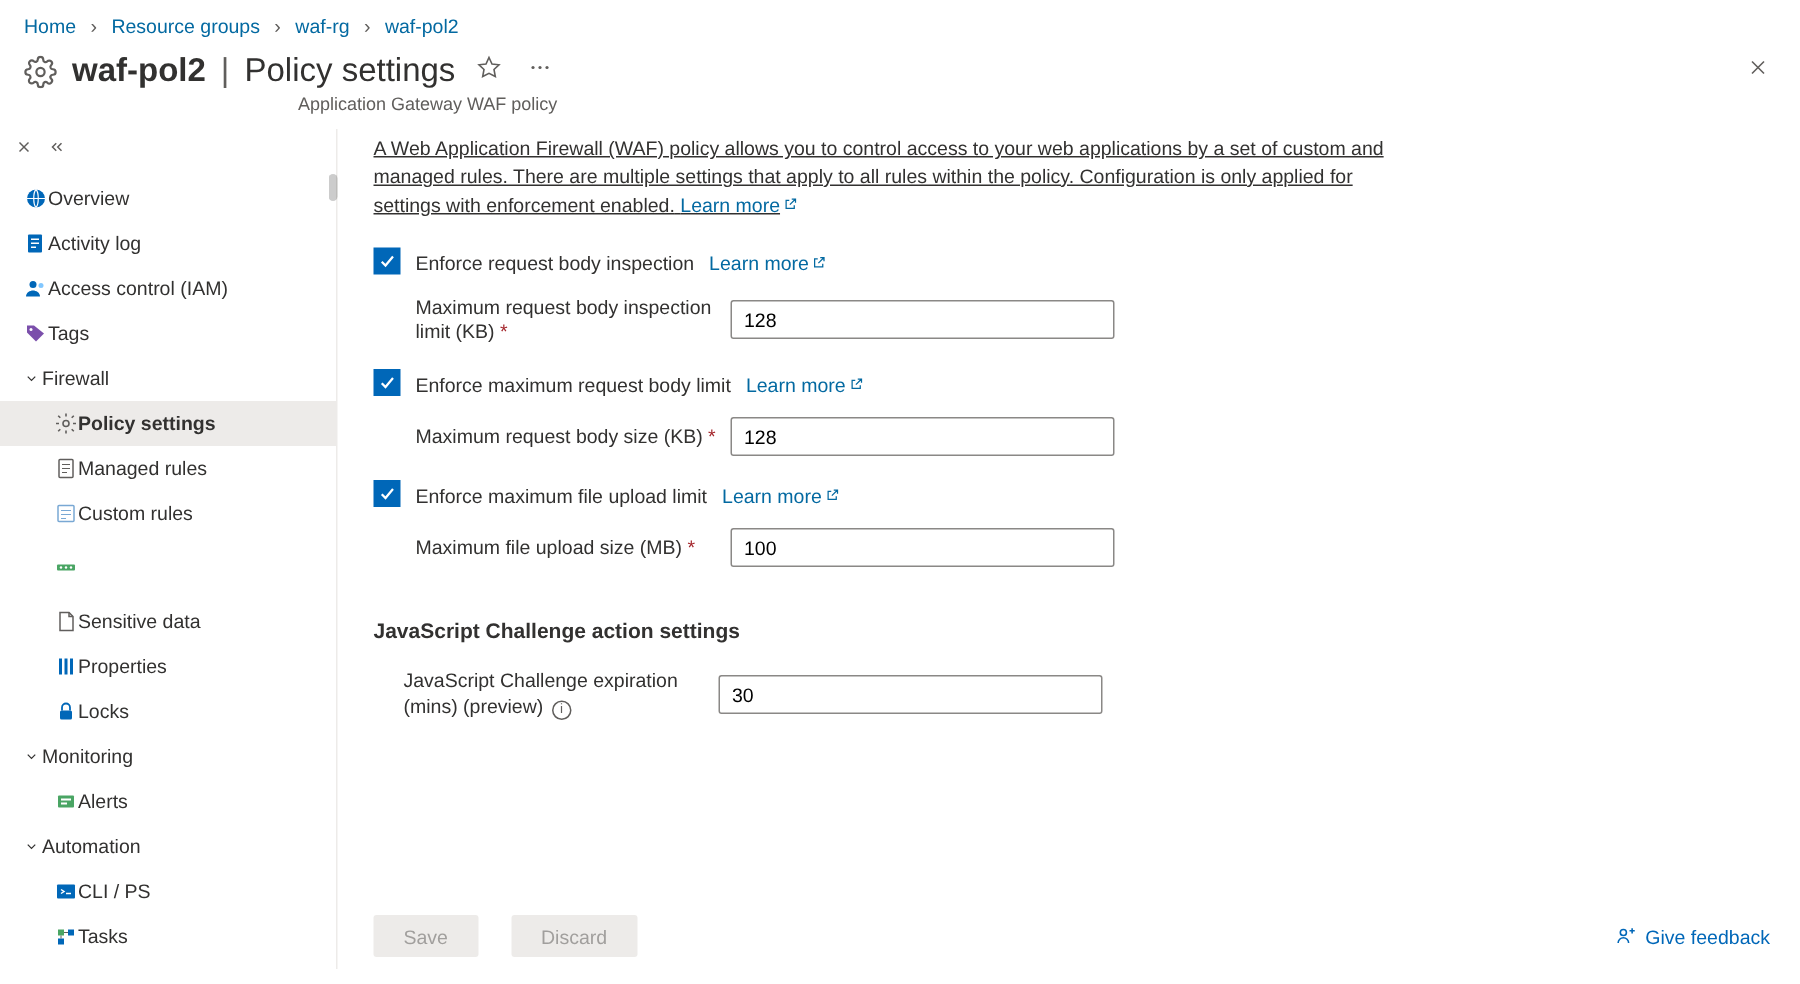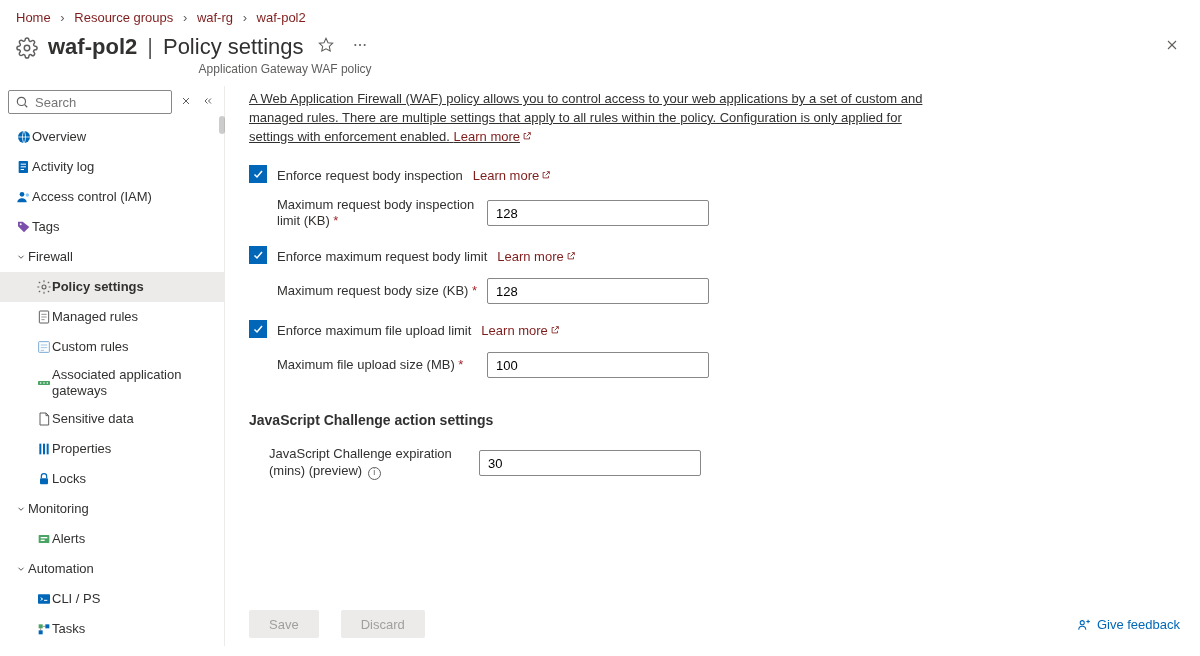--- a/index.html
+++ b/index.html
@@ -1,17 +1,17 @@
 <!DOCTYPE html>
 <html><head>
 <meta charset="utf-8">
 <style>
   * { box-sizing: border-box; margin: 0; padding: 0; }
   body { font-family: "Segoe UI", -apple-system, sans-serif; font-size: 13px; color: #323130; background: #fff; }
-  a { color: #7f1d1d; text-decoration: none; }
+  a { color: #0369a1; text-decoration: none; }
 
   .breadcrumbs { padding: 10px 16px 0; font-size: 13px; }
   .breadcrumbs span.sep { color: #605e5c; margin: 0 6px; }
 
   .title-bar { display: flex; align-items: flex-start; padding: 8px 16px 10px; }
   .title-icon { width: 22px; height: 22px; margin-right: 10px; color: #605e5c; margin-top: 4px; }
   .title-txt { display: flex; flex-direction: column; }
   .title-line { display: flex; align-items: center; gap: 10px; }
   .title-main { font-size: 22px; font-weight: 600; }
   .title-sep { font-size: 22px; font-weight: 300; color: #605e5c; }
@@ -49,27 +49,27 @@
 
   .check-row { display: flex; align-items: flex-end; gap: 10px; margin-bottom: 10px; }
   .checkbox { width: 18px; height: 18px; background: #0067b8; display: flex; align-items: center; justify-content: center; cursor: pointer; }
   .checkbox svg { width: 12px; height: 12px; stroke: #fff; stroke-width: 3; fill: none; }
   .check-label { font-size: 13px; }
 
   .field-row { display: flex; align-items: center; margin: 4px 0 16px 28px; }
   .field-label { width: 210px; font-size: 13px; line-height: 1.3; }
   .field-label .req { color: #a4262c; }
   .field-label .info { display: inline-flex; width: 13px; height: 13px; border: 1px solid #605e5c; border-radius: 50%; font-size: 9px; align-items: center; justify-content: center; margin-left: 2px; color: #605e5c; }
-  .field-input { width: 222px; height: 26px; border: 1px solid #8a8886; border-radius: 2px; padding: 0 8px; font-size: 13px; }
+  .field-input { width: 256px; height: 26px; border: 1px solid #8a8886; border-radius: 2px; padding: 0 8px; font-size: 13px; }
 
   .section-h { font-weight: 600; font-size: 14px; margin: 18px 0 14px; }
 
   .footer { margin-top: auto; padding: 14px 0 8px; display: flex; align-items: center; gap: 22px; border-top: 1px solid transparent; }
   .btn { height: 28px; padding: 0 20px; border: none; border-radius: 2px; background: #edebe9; color: #a19f9d; font-size: 13px; cursor: pointer; }
-  .feedback { margin-left: auto; color: #0067b8; display: flex; align-items: flex-end; gap: 6px; cursor: pointer; }
+  .feedback { margin-left: auto; color: #0067b8; display: flex; align-items: flex-start; gap: 6px; cursor: pointer; }
   .feedback svg { width: 14px; height: 14px; }
 </style>
 </head>
 <body>
 
 <nav class="breadcrumbs">
   <a href="#">Home</a>
   <span class="sep">›</span>
   <a href="#">Resource groups</a>
   <span class="sep">›</span>
@@ -110,27 +110,20 @@
         <line x1="18" y1="6" x2="6" y2="18"></line>
         <line x1="6" y1="6" x2="18" y2="18"></line>
       </svg>
   </button>
 </div>
 
 <div class="body">
 
   <aside class="sidebar">
     <div class="search-wrap">
-      <div class="search-box">
-        <svg viewBox="0 0 24 24" fill="none" stroke="currentColor" stroke-width="2">
-            <circle cx="11" cy="11" r="7"></circle>
-            <line x1="21" y1="21" x2="16.7" y2="16.7"></line>
-          </svg>
-        <input placeholder="Search" style="">
-      </div>
       <button class="search-clear">
         <svg viewBox="0 0 24 24" width="12" height="12" fill="none" stroke="currentColor" stroke-width="2">
             <line x1="18" y1="6" x2="6" y2="18"></line>
             <line x1="6" y1="6" x2="18" y2="18"></line>
           </svg>
       </button>
       <button class="collapse-btn">
         <svg viewBox="0 0 24 24" fill="none" stroke="currentColor" stroke-width="2">
             <polyline points="11 17 6 12 11 7"></polyline>
             <polyline points="18 17 13 12 18 7"></polyline>
@@ -201,21 +194,20 @@
           </svg>
         <span class="nav-label">Custom rules</span>
       </div>
       <div class="nav-item nested nested-tall">
         <svg class="nav-icon" viewBox="0 0 24 24">
             <rect x="3" y="9" width="18" height="6" rx="1" fill="#4aa564"></rect>
             <circle cx="7" cy="12" r="1.2" fill="#fff"></circle>
             <circle cx="12" cy="12" r="1.2" fill="#fff"></circle>
             <circle cx="17" cy="12" r="1.2" fill="#fff"></circle>
           </svg>
-        <span class="nav-label">Associated application gateways</span>
       </div>
       <div class="nav-item nested">
         <svg class="nav-icon" viewBox="0 0 24 24">
             <path d="M6 3h9l4 4v14H6z" fill="none" stroke="#605e5c" stroke-width="1.5"></path>
             <polyline points="15 3 15 7 19 7" fill="none" stroke="#605e5c" stroke-width="1.5"></polyline>
           </svg>
         <span class="nav-label">Sensitive data</span>
       </div>
       <div class="nav-item nested">
         <svg class="nav-icon" viewBox="0 0 24 24">

